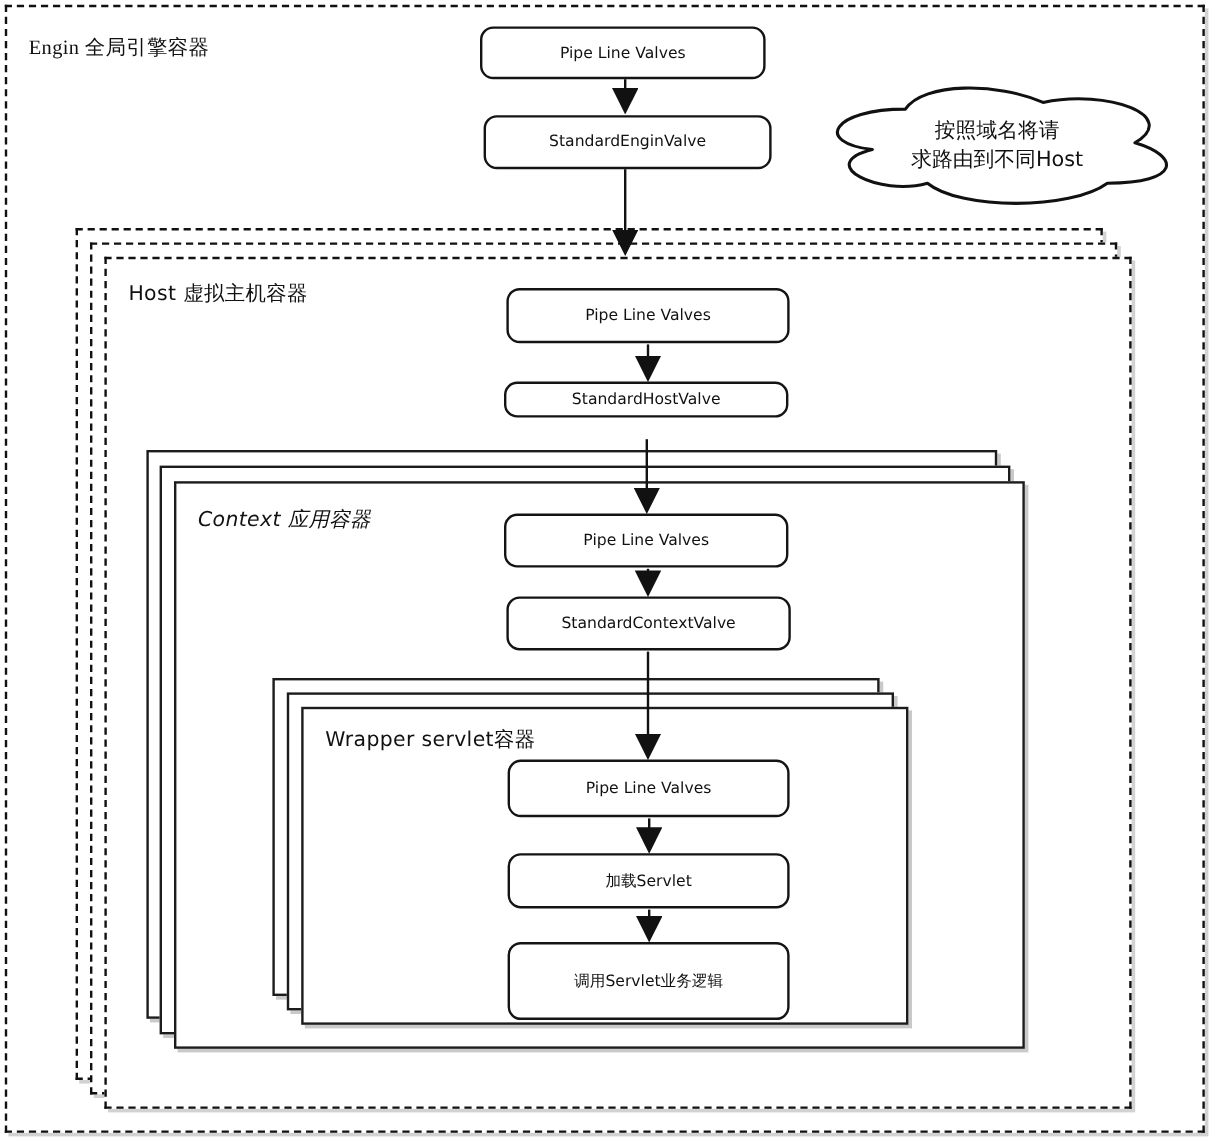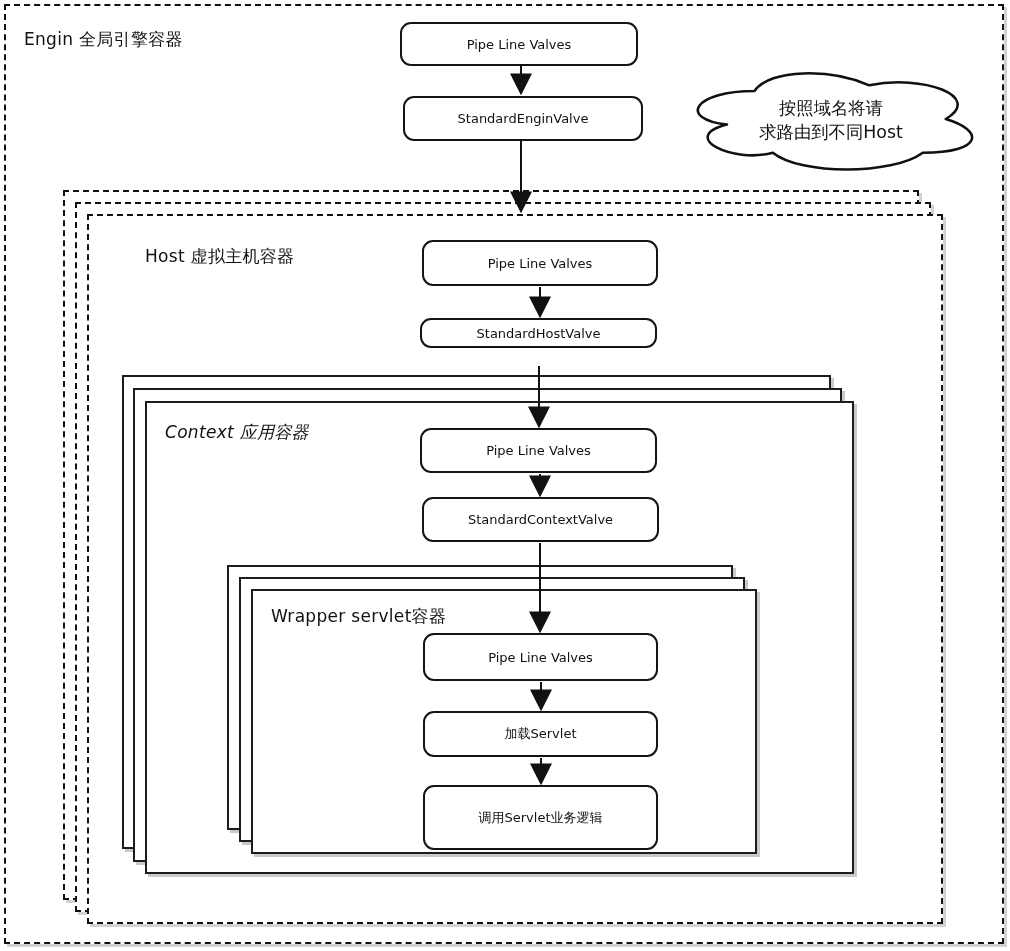--- a/index.html
+++ b/index.html
@@ -18,26 +18,26 @@
   .cloud-wrap{position:absolute;left:678px;top:62px;width:306px;height:114px;}
   .cloud-text{font-size:17px;fill:#111;text-anchor:middle;
               font-family:"DejaVu Sans",sans-serif;}
 </style>
 </head>
 <body>
 
 <div class="canvas">
 
   <div class="container dashed" style="left:4px;top:4px;width:1000px;height:940px;"></div>
-  <div class="container-label" style="left:24px;top:28px;">Engin 全局引擎容器</div>
+  <div class="container-label" style="left:24px;top:28px;font-family:Liberation Serif, serif;">Engin 全局引擎容器</div>
 
   <div class="container dashed" style="left:63px;top:190px;width:856px;height:710px;"></div>
   <div class="container dashed" style="left:75px;top:202px;width:856px;height:710px;"></div>
   <div class="container dashed" style="left:87px;top:214px;width:856px;height:710px;"></div>
-  <div class="container-label" style="left:107px;top:245px;margin-left:38px;">Host 虚拟主机容器</div>
+  <div class="container-label" style="left:107px;top:233px;">Host 虚拟主机容器</div>
 
   <div class="container solid" style="left:122px;top:375px;width:709px;height:474px;"></div>
   <div class="container solid" style="left:133px;top:388px;width:709px;height:474px;"></div>
   <div class="container solid" style="left:145px;top:401px;width:709px;height:473px;"></div>
   <div class="container-label" style="left:165px;top:421px;font-style:italic;">Context 应用容器</div>
 
   <div class="container solid" style="left:227px;top:565px;width:506px;height:265px;"></div>
   <div class="container solid" style="left:239px;top:577px;width:506px;height:265px;"></div>
   <div class="container solid" style="left:251px;top:589px;width:506px;height:265px;"></div>
   <div class="container-label" style="left:271px;top:605px;">Wrapper servlet容器</div>

